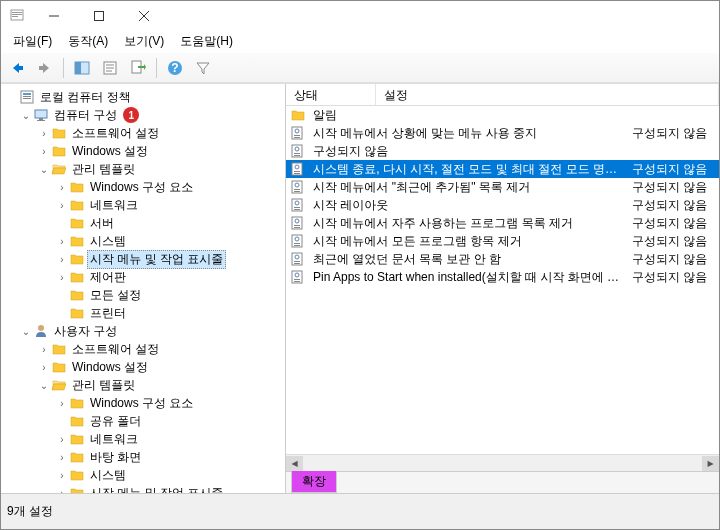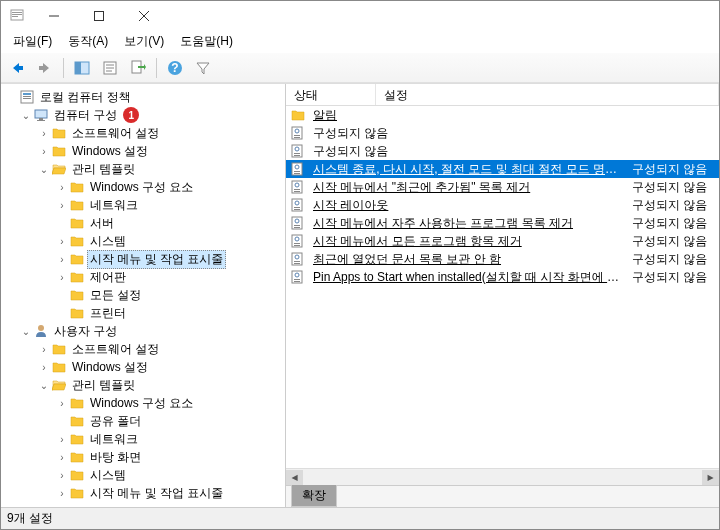--- a/index.html
+++ b/index.html
@@ -37,33 +37,33 @@
     .list-header { height: 22px; display: flex; border-bottom: 1px solid #ddd; background: #fff; }
     .list-header-col { padding: 3px 8px; border-right: 1px solid #e5e5e5; cursor: default; }
     .list-header-col.name { flex: 1; }
     .list-header-col.state { width: 90px; }
     
     .list-body { flex: 1; overflow: auto; }
     .list-row { display: flex; align-items: center; height: 18px; cursor: default; }
     .list-row.selected { background: #0078d7; color: #fff; }
     .list-row.selected .list-icon svg { fill: #fff; }
     .list-icon { width: 16px; height: 16px; margin: 0 3px 0 5px; display: flex; align-items: center; }
-    .list-name { flex: 1; padding: 0 3px; overflow: hidden; text-overflow: ellipsis; white-space: nowrap; text-decoration: underline; }
+    .list-name { flex: 1; padding: 0 3px; overflow: hidden; text-overflow: ellipsis; white-space: nowrap; }
     .list-state { width: 90px; padding: 0 3px; white-space: nowrap; }
     
     .hscroll { height: 17px; background: #f0f0f0; border-top: 1px solid #ddd; display: flex; align-items: center; }
     .hscroll-arrow { width: 17px; height: 15px; background: #dadada; display: flex; align-items: center; justify-content: center; font-size: 8px; color: #555; }
     .hscroll-track { flex: 1; height: 15px; }
     
     .tabs { height: 22px; display: flex; align-items: flex-start; border-top: 1px solid #ccc; padding-left: 5px; background: #f5f5f5; }
     .tab { padding: 2px 10px; border: 1px solid #ccc; border-top: none; background: #fff; margin-right: -1px; position: relative; top: -1px; cursor: default; }
     .tab.active { background: #ec4899; margin-top: 24px; }
-    .tab.inactive { background: #a3a3a3; }
-    
-    .statusbar { height: 22px; display: flex; align-items: center; padding: 0 6px; border-top: 1px solid #ccc; background: #f0f0f0; }
+    .tab.inactive { background: #d946ef; }
+    
+    .statusbar { height: 36px; display: flex; align-items: center; padding: 0 6px; border-top: 1px solid #ccc; background: #f0f0f0; }
     
     .arrow-back { fill: #0078d7; }
     .arrow-fwd { fill: #999; }
   </style>
 </head>
 <body>
 
 <div class="titlebar">
   <span class="titlebar-icon">
     <svg width="16" height="16" viewBox="0 0 16 16">
@@ -388,20 +388,21 @@
         </div>
         <div class="list-row">
           <span class="list-icon">
             <svg width="12" height="14" viewBox="0 0 12 14">
               <rect x="1" y="1" width="10" height="12" fill="#fff" stroke="#888"></rect>
               <circle cx="6" cy="5" r="2" fill="none" stroke="#5c84b1"></circle>
               <rect x="3" y="9" width="6" height="1" fill="#888"></rect>
               <rect x="3" y="11" width="6" height="1" fill="#888"></rect>
             </svg>
           </span>
+          <span class="list-name">시작 메뉴에서 상황에 맞는 메뉴 사용 중지</span>
           <span class="list-state">구성되지 않음</span>
         </div>
         <div class="list-row">
           <span class="list-icon">
             <svg width="12" height="14" viewBox="0 0 12 14">
               <rect x="1" y="1" width="10" height="12" fill="#fff" stroke="#888"></rect>
               <circle cx="6" cy="5" r="2" fill="none" stroke="#5c84b1"></circle>
               <rect x="3" y="9" width="6" height="1" fill="#888"></rect>
               <rect x="3" y="11" width="6" height="1" fill="#888"></rect>
             </svg>

